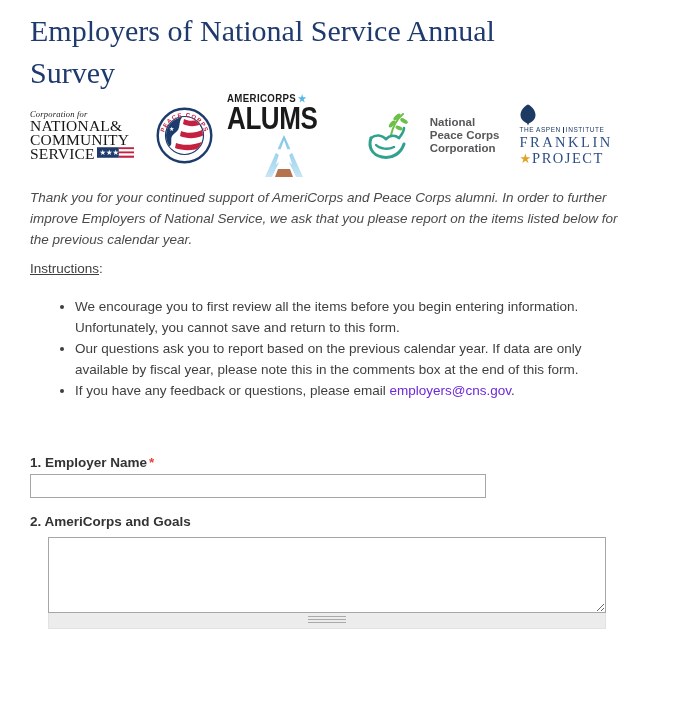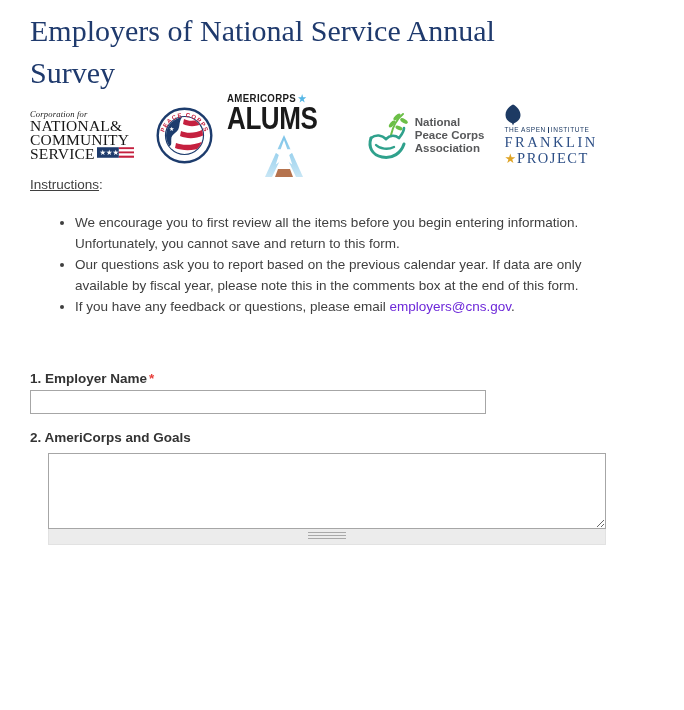--- a/index.html
+++ b/index.html
@@ -53,21 +53,21 @@
   .aa-main {
     font-size: 31px; font-weight: bold; color: #1a1a1a;
     line-height: 30px; letter-spacing: -0.5px;
     transform: scaleX(0.84); transform-origin: left;
   }
 
   
   .npca { display: flex; align-items: center; margin-right: 20px; }
   .npca-text {
     font-size: 11.5px; font-weight: bold; color: #57585a;
-    line-height: 13px; margin-left: 7px;
+    line-height: 13px; margin-left: 22px;
   }
 
   
   .franklin { width: 86px; text-align: left; color: #1d3a63; }
   .fr-leaf-wrap { line-height: 0; }
   .fr-top {
     font-size: 6.5px; letter-spacing: 0.55px; line-height: 8px;
     white-space: nowrap; color: #1d3a63;
   }
   .fr-divider { display: inline-block; width: 1px; height: 6px; background: #1d3a63; margin: 0 2px; vertical-align: -1px; }
@@ -231,41 +231,42 @@
         <ellipse cx="35" cy="19" rx="3.8" ry="1.8" fill="#6cbf47" transform="rotate(25 35 19)"></ellipse>
         <path d="M7,29 C4,38 8,46 18,48 C29,50 37,44 40,35" fill="none" stroke="#2fa18c" stroke-width="3" stroke-linecap="round"></path>
         <path d="M7,29 C12,25 18,26 22,30" fill="none" stroke="#2fa18c" stroke-width="2.6" stroke-linecap="round"></path>
         <path d="M22,30 C26,26 31,26 35,29" fill="none" stroke="#2fa18c" stroke-width="2.6" stroke-linecap="round"></path>
         <path d="M35,29 C38,25 40,23 40,19" fill="none" stroke="#2fa18c" stroke-width="2.6" stroke-linecap="round"></path>
         <path d="M12,36 C16,40 24,41 30,38" fill="none" stroke="#2fa18c" stroke-width="2.4" stroke-linecap="round"></path>
       </svg>
       <div class="npca-text">
         <div>National</div>
         <div>Peace Corps</div>
-        <div>Association</div>
+        <div>Corporation</div>
       </div>
     </div>
 
     <div class="logo franklin">
       <div class="fr-leaf-wrap">
         <svg width="18" height="22" viewBox="0 0 18 22">
           <path d="M9,0.5 C13.5,2.5 16.5,7 16.5,11 C16.5,15.5 13,18 10,19.3 L9,21.5 L8,19.3 C5,18 1.5,15.5 1.5,11 C1.5,7 4.5,2.5 9,0.5 Z" fill="#1d3a63"></path>
         </svg>
       </div>
       <div class="fr-top">
         <span>THE ASPEN</span><span class="fr-divider"></span><span>INSTITUTE</span>
       </div>
       <div class="fr-main">FRANKLIN</div>
       <div class="fr-main2">
         <span class="fr-star">★</span><span>PROJECT</span>
       </div>
     </div>
 
   </div>
 
+  <p class="intro">Thank you for your continued support of AmeriCorps and Peace Corps alumni. In order to further improve Employers of National Service, we ask that you please report on the items listed below for the previous calendar year.</p>
 
   <div class="instructions-heading">
     <span class="u">Instructions</span><span>:</span>
   </div>
 
   <ul class="instructions-list">
     <li>We encourage you to first review all the items before you begin entering information. Unfortunately, you cannot save and return to this form.</li>
     <li>Our questions ask you to report based on the previous calendar year. If data are only available by fiscal year, please note this in the comments box at the end of this form.</li>
     <li>
       <span>If you have any feedback or questions, please email </span><a class="email-link">employers@cns.gov</a><span>.</span>

